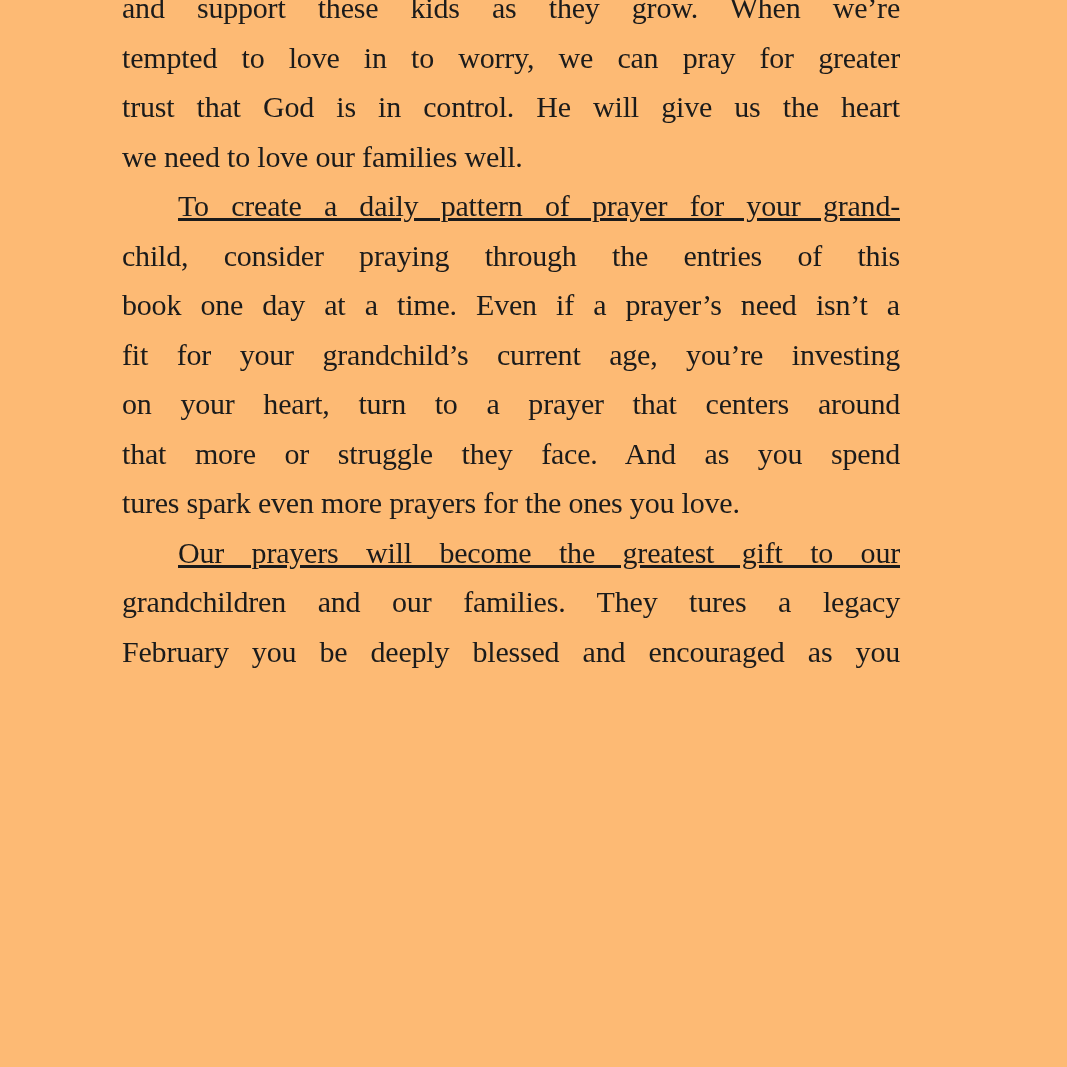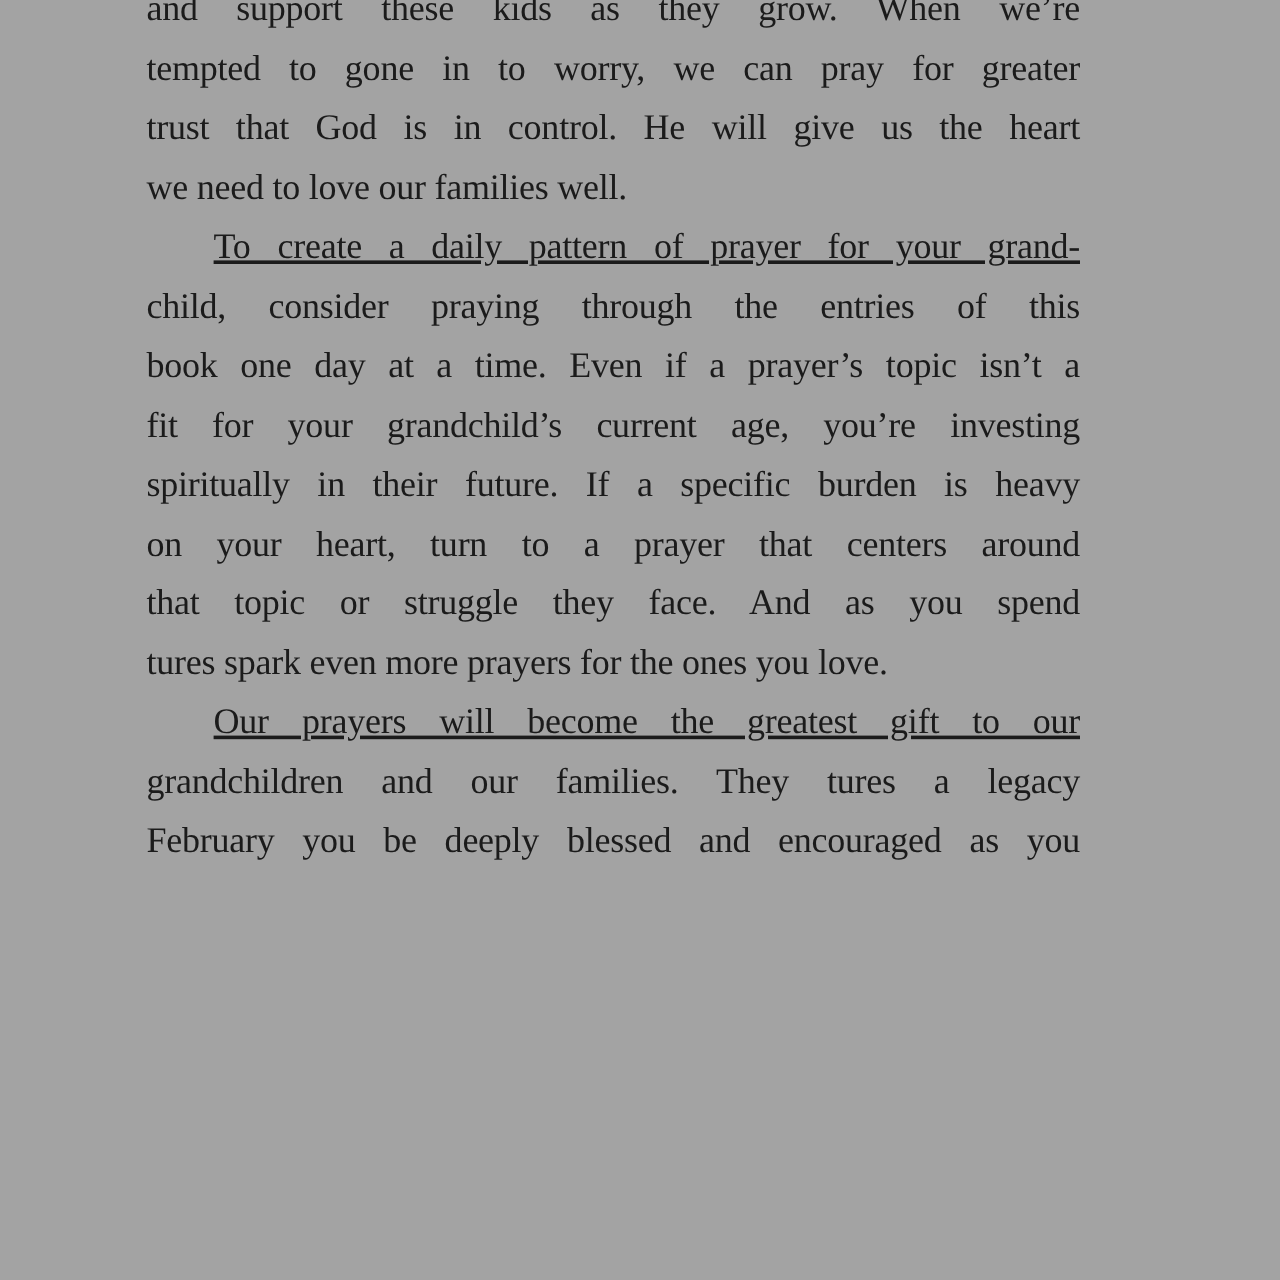--- a/index.html
+++ b/index.html
@@ -10,21 +10,21 @@
     width: 1067px;
     height: 1067px;
     background: #ffffff;
     overflow: hidden;
     position: relative;
     font-family: "Liberation Serif", "DejaVu Serif", serif;
   }
   .book-page {
     position: absolute;
     inset: 0;
-    background: #a3a3a3;
+    background: #fdba74;
   }
   .text-column {
     position: absolute;
     left: 122px;
     top: -17px;
     width: 778px;
   }
   .text-line {
     height: 49.5px;
     line-height: 49.5px;
@@ -43,28 +43,27 @@
     padding-left: 56px;
     text-decoration: underline;
   }
 </style>
 </head>
 <body>
 
 <div class="book-page">
   <div class="text-column" id="text-column">
       <div class="text-line">and support these kids as they grow. When we’re</div>
-      <div class="text-line">tempted to gone in to worry, we can pray for greater</div>
+      <div class="text-line">tempted to love in to worry, we can pray for greater</div>
       <div class="text-line">trust that God is in control. He will give us the heart</div>
       <div class="text-line para-end">we need to love our families well.</div>
       <div class="text-line indent">To create a daily pattern of prayer for your grand-</div>
       <div class="text-line">child, consider praying through the entries of this</div>
-      <div class="text-line">book one day at a time. Even if a prayer’s topic isn’t a</div>
+      <div class="text-line">book one day at a time. Even if a prayer’s need isn’t a</div>
       <div class="text-line">fit for your grandchild’s current age, you’re investing</div>
-      <div class="text-line">spiritually in their future. If a specific burden is heavy</div>
       <div class="text-line">on your heart, turn to a prayer that centers around</div>
-      <div class="text-line">that topic or struggle they face. And as you spend</div>
+      <div class="text-line">that more or struggle they face. And as you spend</div>
       <div class="text-line para-end">tures spark even more prayers for the ones you love.</div>
       <div class="text-line indent">Our prayers will become the greatest gift to our</div>
       <div class="text-line">grandchildren and our families. They tures a legacy</div>
       <div class="text-line">February you be deeply blessed and encouraged as you</div>
     </div>
 </div>
 
 </body></html>

